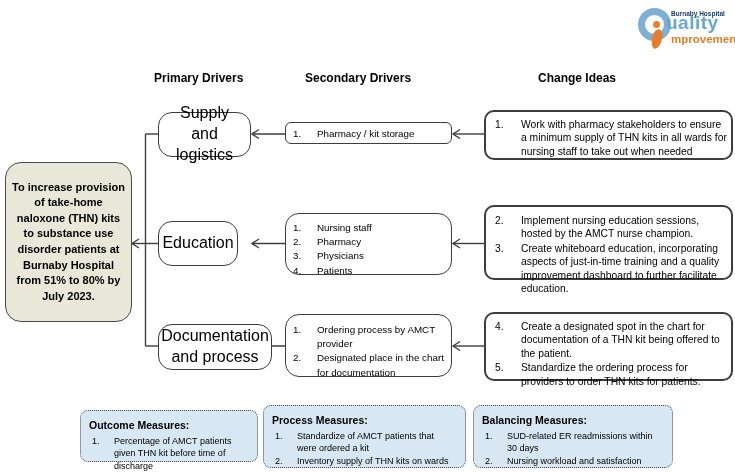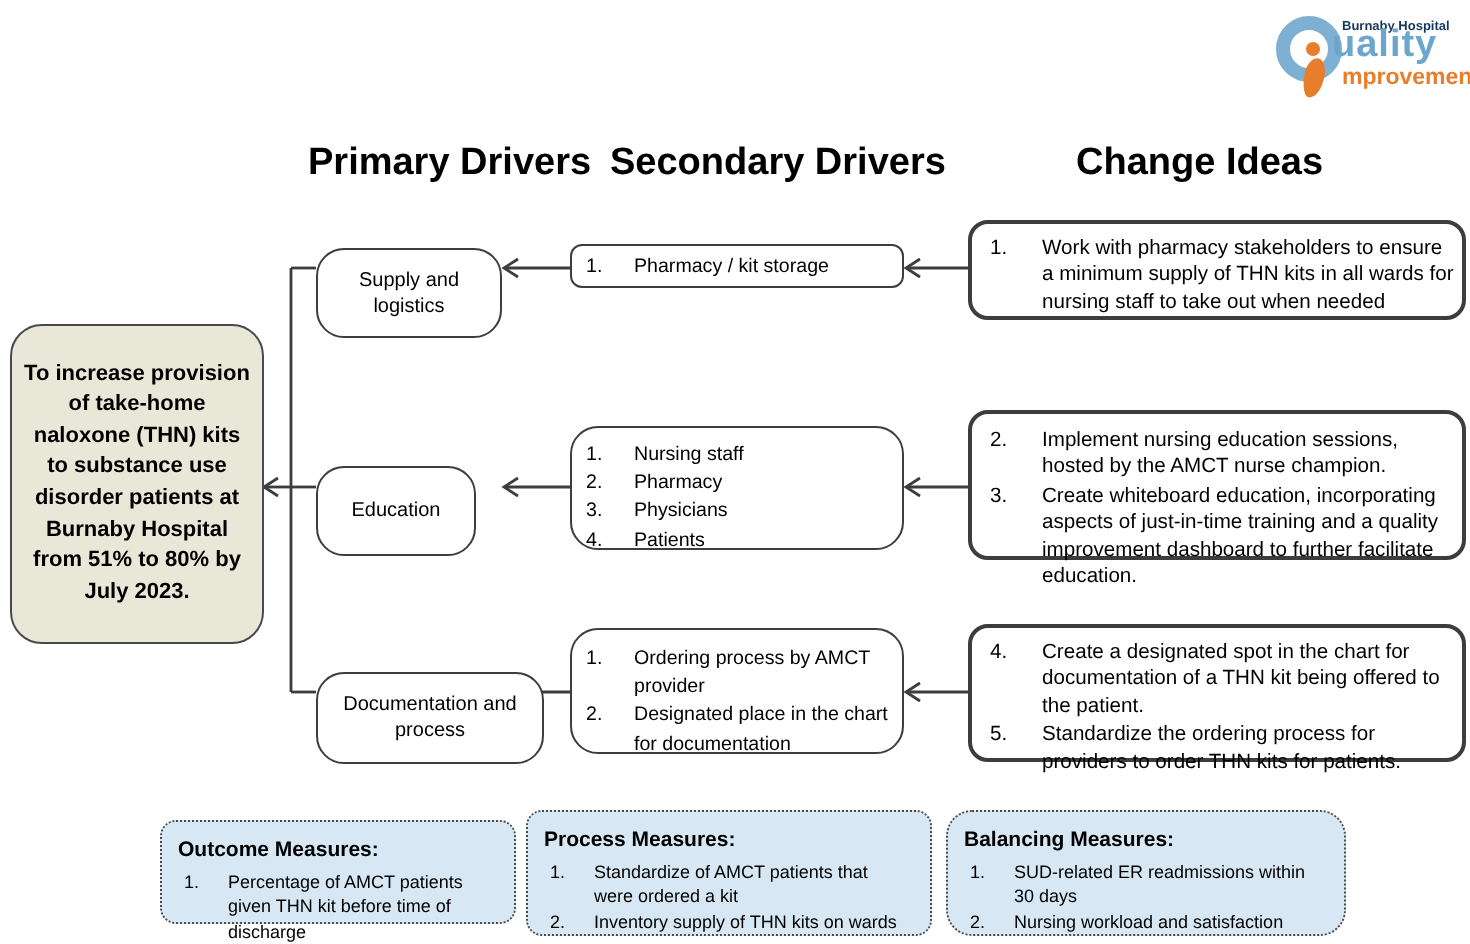--- a/index.html
+++ b/index.html
@@ -1,31 +1,31 @@
 <!DOCTYPE html>
 <html><head>
 <meta charset="utf-8">
 <style>
   html,body{margin:0;padding:0;background:#ffffff;}
   #stage{
     position:relative;width:735px;height:472px;background:#ffffff;overflow:hidden;
     font-family:"Liberation Sans",sans-serif;color:#000;
   }
   .abs{position:absolute;box-sizing:border-box;}
-  .hdr{position:absolute;font-weight:bold;font-size:19px;white-space:nowrap;}
+  .hdr{position:absolute;font-weight:bold;font-size:12px;white-space:nowrap;}
   .box{position:absolute;box-sizing:border-box;background:#fff;border:1.6px solid #3d3d3d;}
   .rounded-lg{border-radius:14px;}
   .rounded-md{border-radius:10px;}
   .rounded-sm{border-radius:6px;}
   .center-txt{display:flex;align-items:center;justify-content:center;text-align:center;}
   .aim-box{
     background:#e9e7d8;border:1.8px solid #4a4a4a;border-radius:16px;
     font-weight:bold;font-size:11px;line-height:1.42;padding:10px 6px;
   }
-  .pd-label{font-size:10px;line-height:1.3;padding:2px 8px;margin-top:12px;}
+  .pd-label{font-size:16px;line-height:1.3;padding:2px 8px;}
   .li{display:flex;align-items:flex-start;}
   .li .num{flex:none;width:24px;padding-left:7px;}
   .li .txt{flex:1;padding-right:4px;}
   .sd-box{font-size:9.8px;line-height:1.45;}
   .ci-box{font-size:10.3px;line-height:1.3;border-width:2px;}
   .ci-box .li{margin-bottom:1px;}
   .ci-box .num{width:26px;padding-left:9px;}
   .measure-box{
     position:absolute;box-sizing:border-box;background:#d7e8f4;
     border:1.6px dotted #4a4a4a;border-radius:8px;
@@ -176,21 +176,21 @@
     <div class="measure-title">Process Measures:</div>
     <div class="li">
       <span class="num">1.</span>
       <span class="txt">Standardize of AMCT patients that were ordered a kit</span>
     </div>
     <div class="li">
       <span class="num">2.</span>
       <span class="txt">Inventory supply of THN kits on wards</span>
     </div>
   </div>
-  <div class="measure-box" style="left:473px;top:405px;width:200px;height:63px;border-radius:13px;">
+  <div class="measure-box" style="left:473px;top:405px;width:200px;height:63px;">
     <div class="measure-title">Balancing Measures:</div>
     <div class="li">
       <span class="num">1.</span>
       <span class="txt">SUD-related ER readmissions within 30 days</span>
     </div>
     <div class="li">
       <span class="num">2.</span>
       <span class="txt">Nursing workload and satisfaction</span>
     </div>
   </div>

